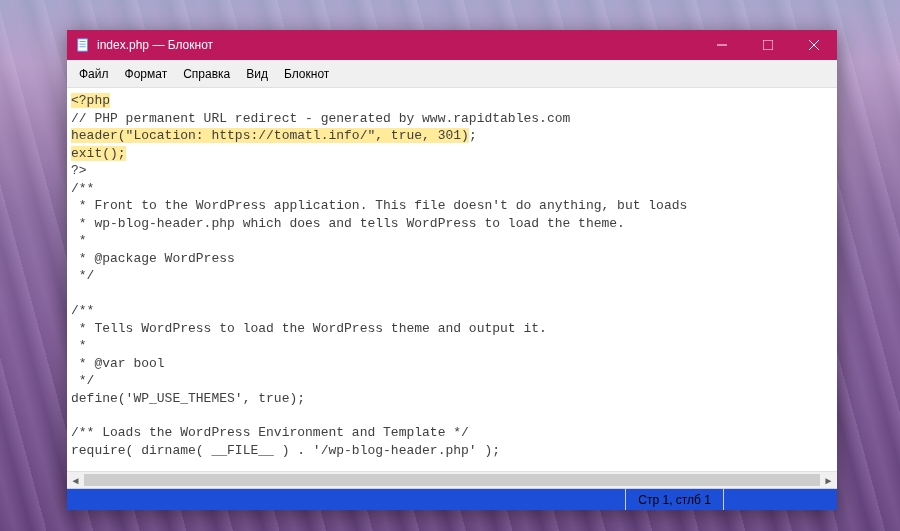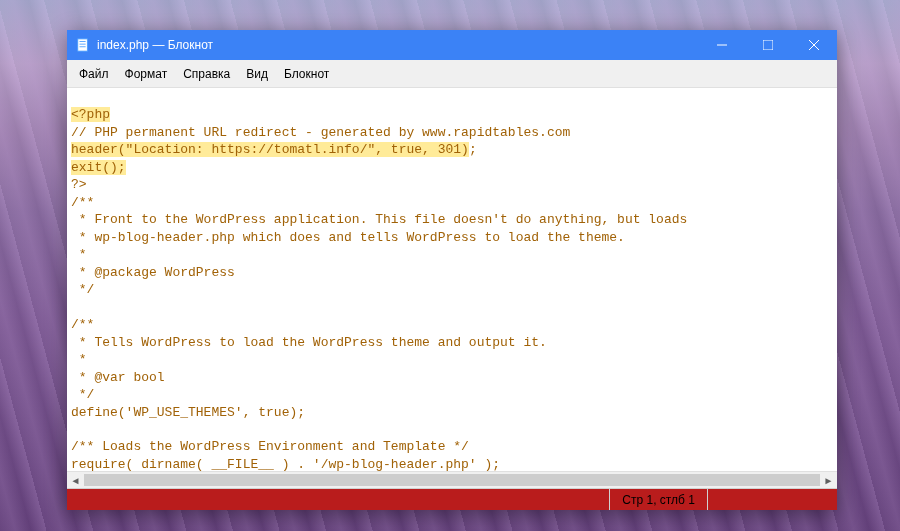--- a/index.html
+++ b/index.html
@@ -53,21 +53,21 @@
       width: 770px;
       height: 480px;
       background: #ffffff;
       box-shadow: 0 4px 20px rgba(0,0,0,0.4);
       display: flex;
       flex-direction: column;
     }
     
     .titlebar {
       height: 30px;
-      background: #3b82f6;
+      background: #be185d;
       display: flex;
       align-items: center;
       padding-left: 8px;
       color: white;
       font-size: 12px;
     }
     
     .titlebar-icon {
       width: 16px;
       height: 16px;
@@ -106,47 +106,47 @@
       border-bottom: 1px solid #e0e0e0;
     }
     
     .menu-item {
       padding: 2px 8px;
       cursor: pointer;
     }
     
     .editor {
       flex: 1;
-      padding: 18px 4px;
+      padding: 4px 4px;
       font-family: 'Courier New', monospace;
       font-size: 13px;
       line-height: 1.35;
       white-space: pre;
       overflow: auto;
       background: white;
-      color: #a16207;
+      color: #404040;
     }
     
     .line {
       min-height: 17px;
     }
     
     .highlight {
       background: #ffeb99;
     }
     
     .statusbar {
       height: 22px;
-      background: #b91c1c;
+      background: #1d4ed8;
       border-top: 1px solid #d0d0d0;
       display: flex;
       align-items: center;
       justify-content: flex-end;
       font-size: 12px;
-      padding-right: 20px;
+      padding-right: 4px;
     }
     
     .status-cell {
       padding: 0 12px;
       border-left: 1px solid #d0d0d0;
       height: 100%;
       display: flex;
       align-items: center;
     }
     

